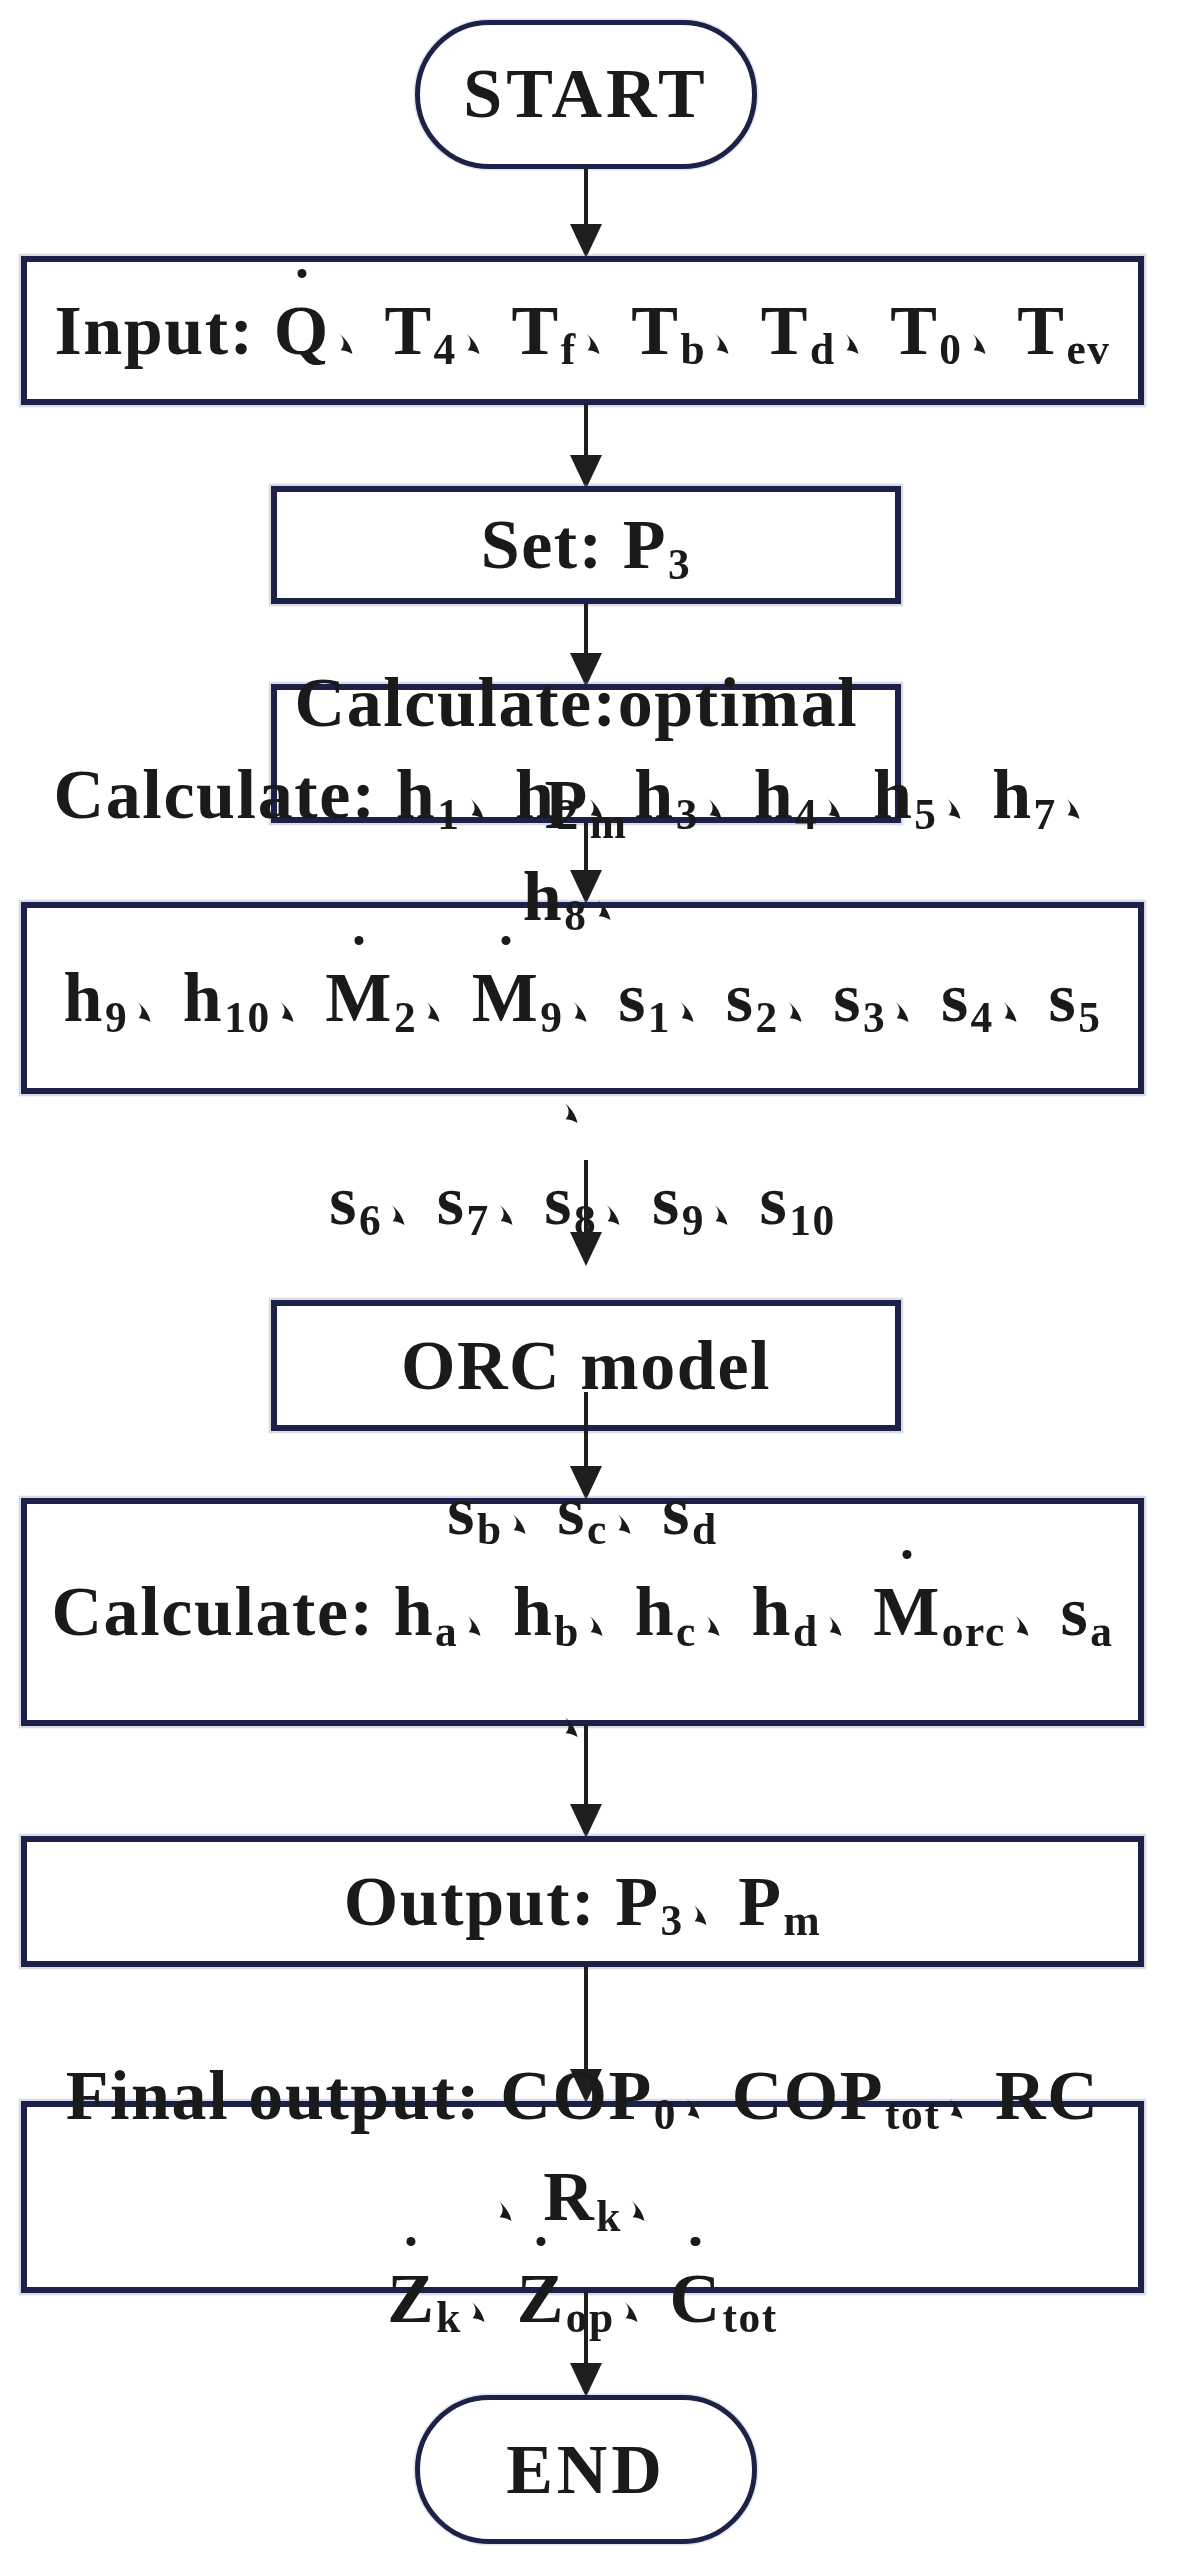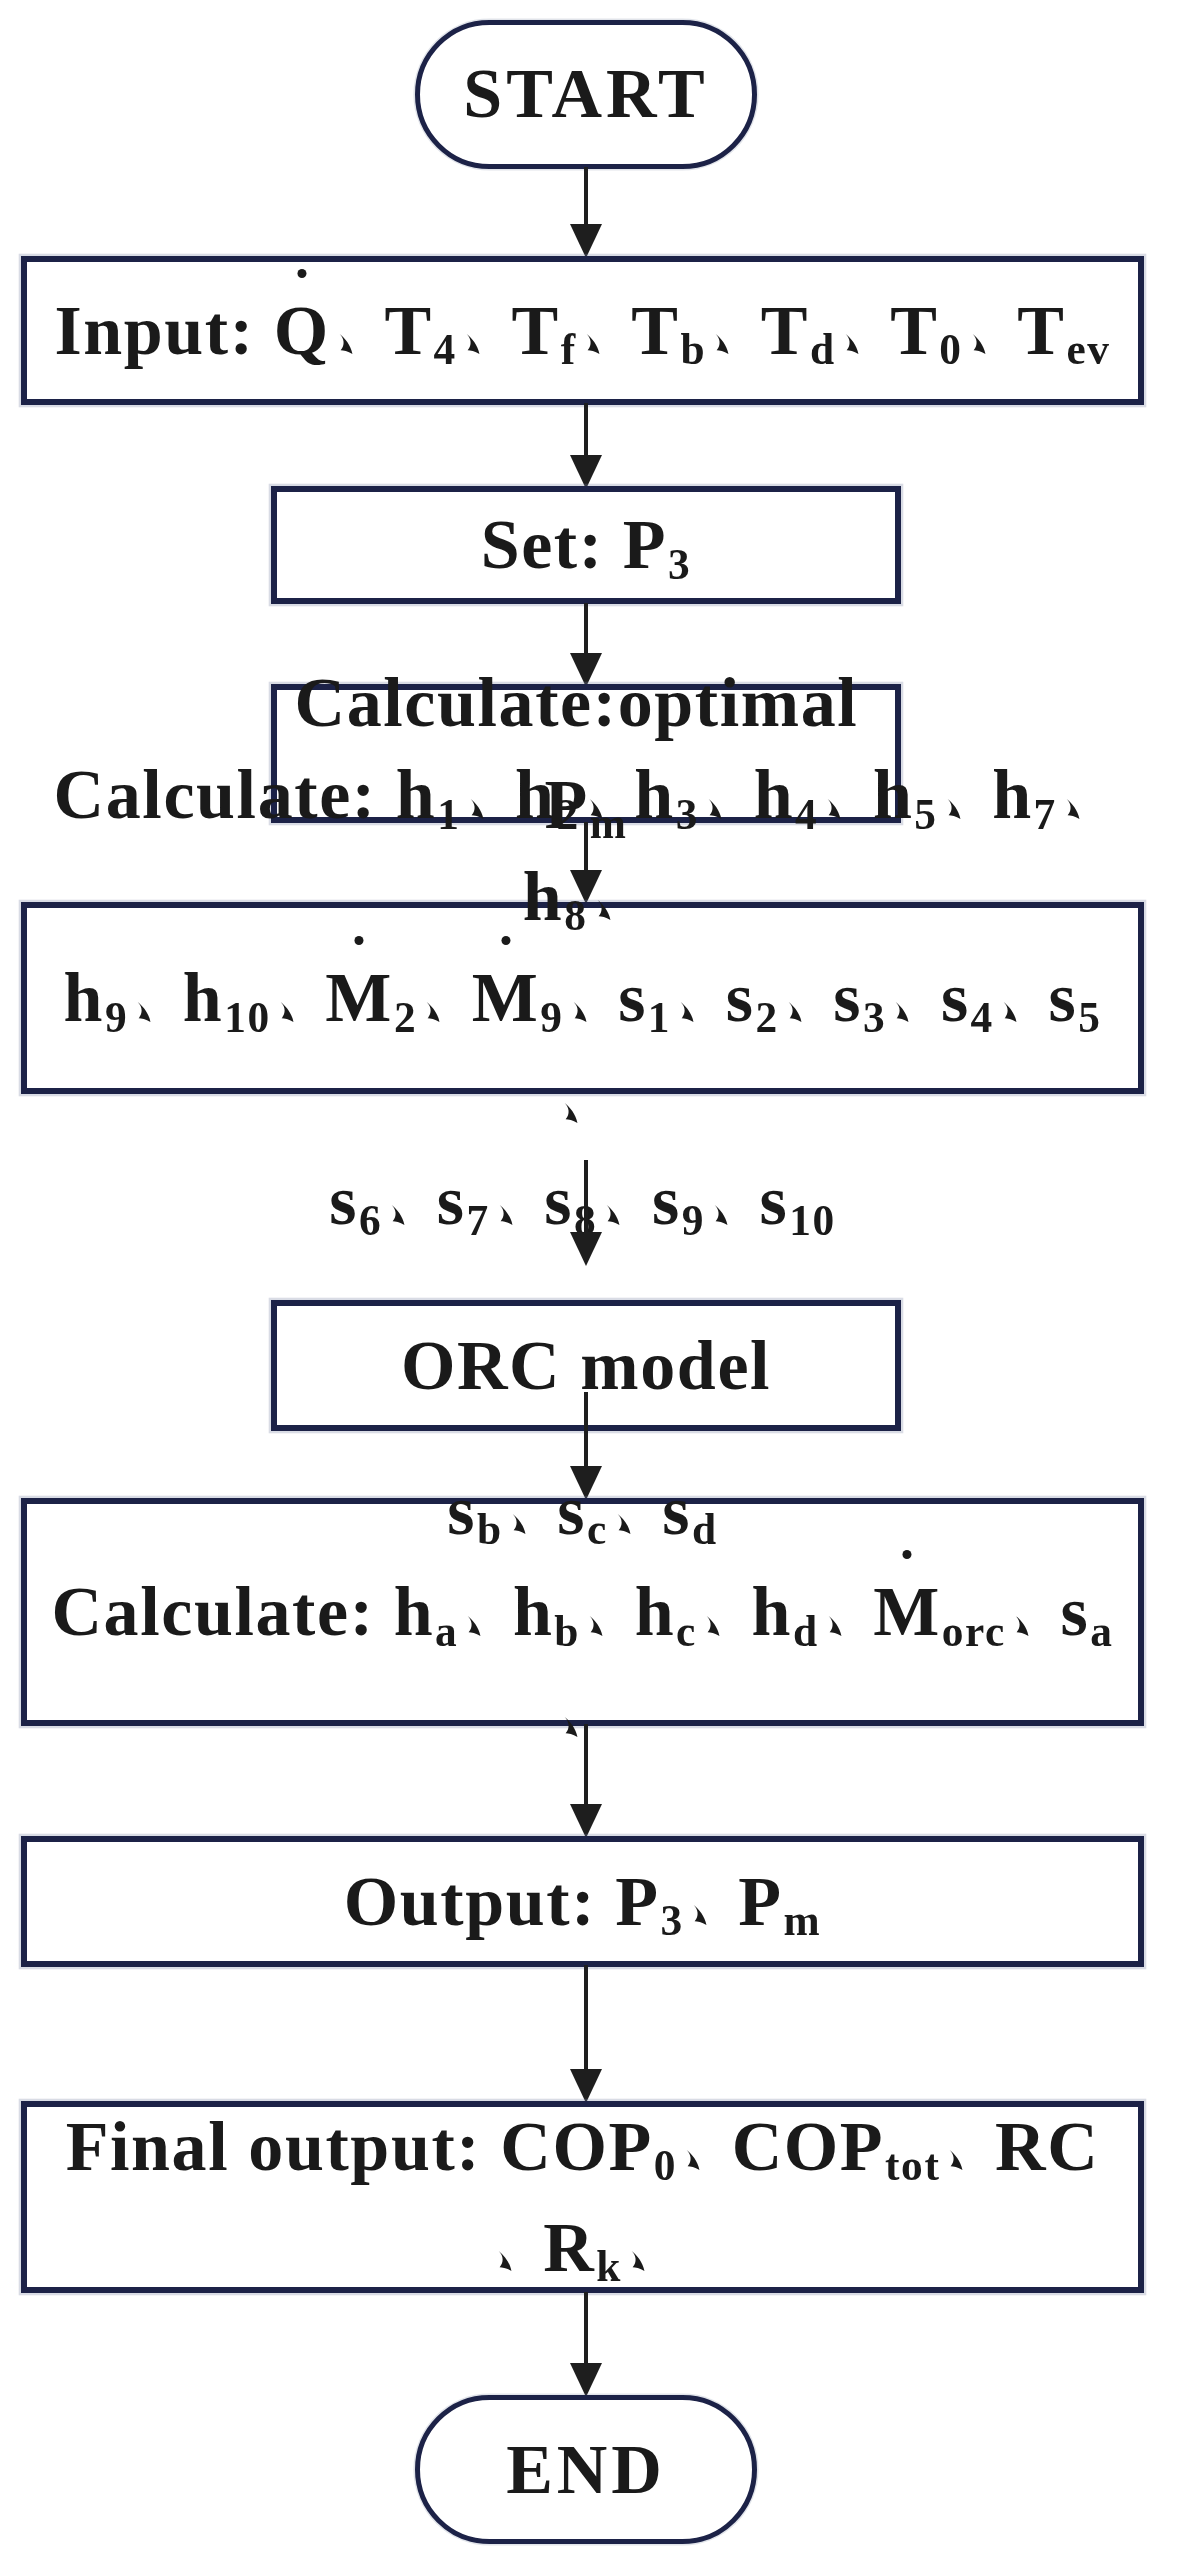--- a/index.html
+++ b/index.html
@@ -228,20 +228,25 @@
     <div class="rich">
         <div class="tline"><span class="tok"><span class="base">Final output: </span></span><span class="tok"><span class="base">COP</span><span class="sb">0</span></span><svg viewBox="0 0 20 24" class="sepg">
             <path d="M3 1 C 9 6 15 13 17 23 C 12 20 7 19 4 19 C 9 13 8 6 3 1 Z"></path>
           </svg><span class="tok"><span class="base">COP</span><span class="sb">tot</span></span><svg viewBox="0 0 20 24" class="sepg">
             <path d="M3 1 C 9 6 15 13 17 23 C 12 20 7 19 4 19 C 9 13 8 6 3 1 Z"></path>
           </svg><span class="tok"><span class="base">RC</span></span><svg viewBox="0 0 20 24" class="sepg">
             <path d="M3 1 C 9 6 15 13 17 23 C 12 20 7 19 4 19 C 9 13 8 6 3 1 Z"></path>
           </svg><span class="tok"><span class="base">R</span><span class="sb">k</span></span><svg viewBox="0 0 20 24" class="sepg">
             <path d="M3 1 C 9 6 15 13 17 23 C 12 20 7 19 4 19 C 9 13 8 6 3 1 Z"></path>
           </svg></div>
+        <div class="tline"><span class="tok"><span class="base">Z<span class="od"></span></span><span class="sb">k</span></span><svg viewBox="0 0 20 24" class="sepg">
+            <path d="M3 1 C 9 6 15 13 17 23 C 12 20 7 19 4 19 C 9 13 8 6 3 1 Z"></path>
+          </svg><span class="tok"><span class="base">Z<span class="od"></span></span><span class="sb">op</span></span><svg viewBox="0 0 20 24" class="sepg">
+            <path d="M3 1 C 9 6 15 13 17 23 C 12 20 7 19 4 19 C 9 13 8 6 3 1 Z"></path>
+          </svg><span class="tok"><span class="base">C<span class="od"></span></span><span class="sb">tot</span></span></div>
       </div>
   </div>
 
   <div class="arrow a9">
     <div class="shaft"></div>
     <div class="head"></div>
   </div>
 
   <div class="node terminal n-end">
     <span class="lbl">END</span>

